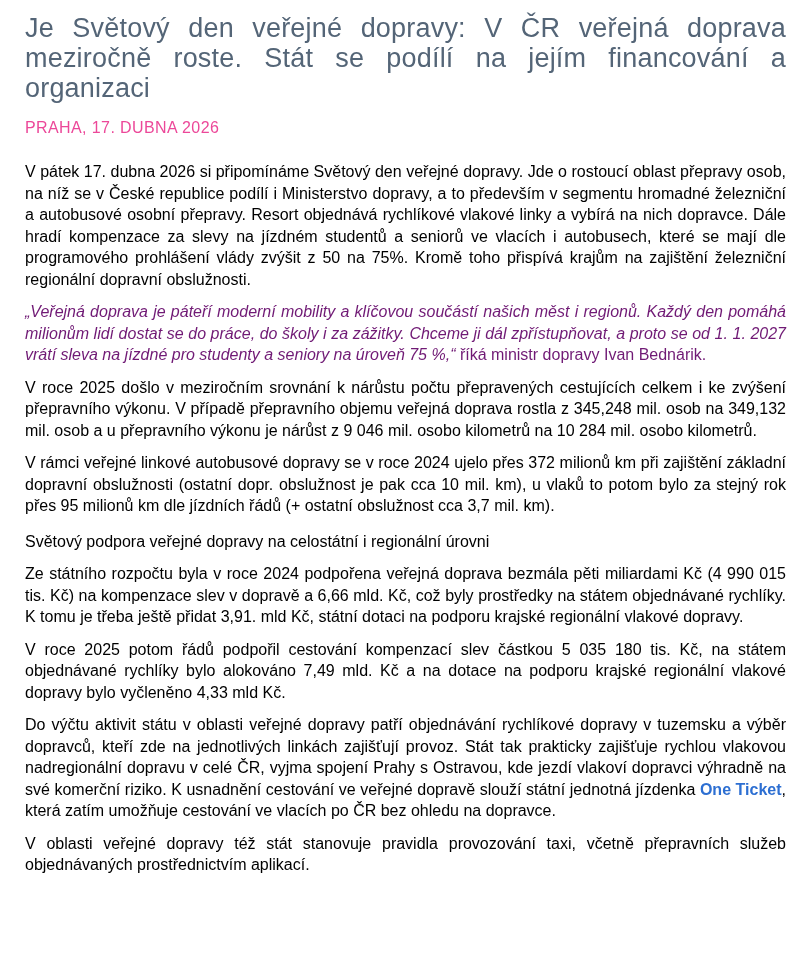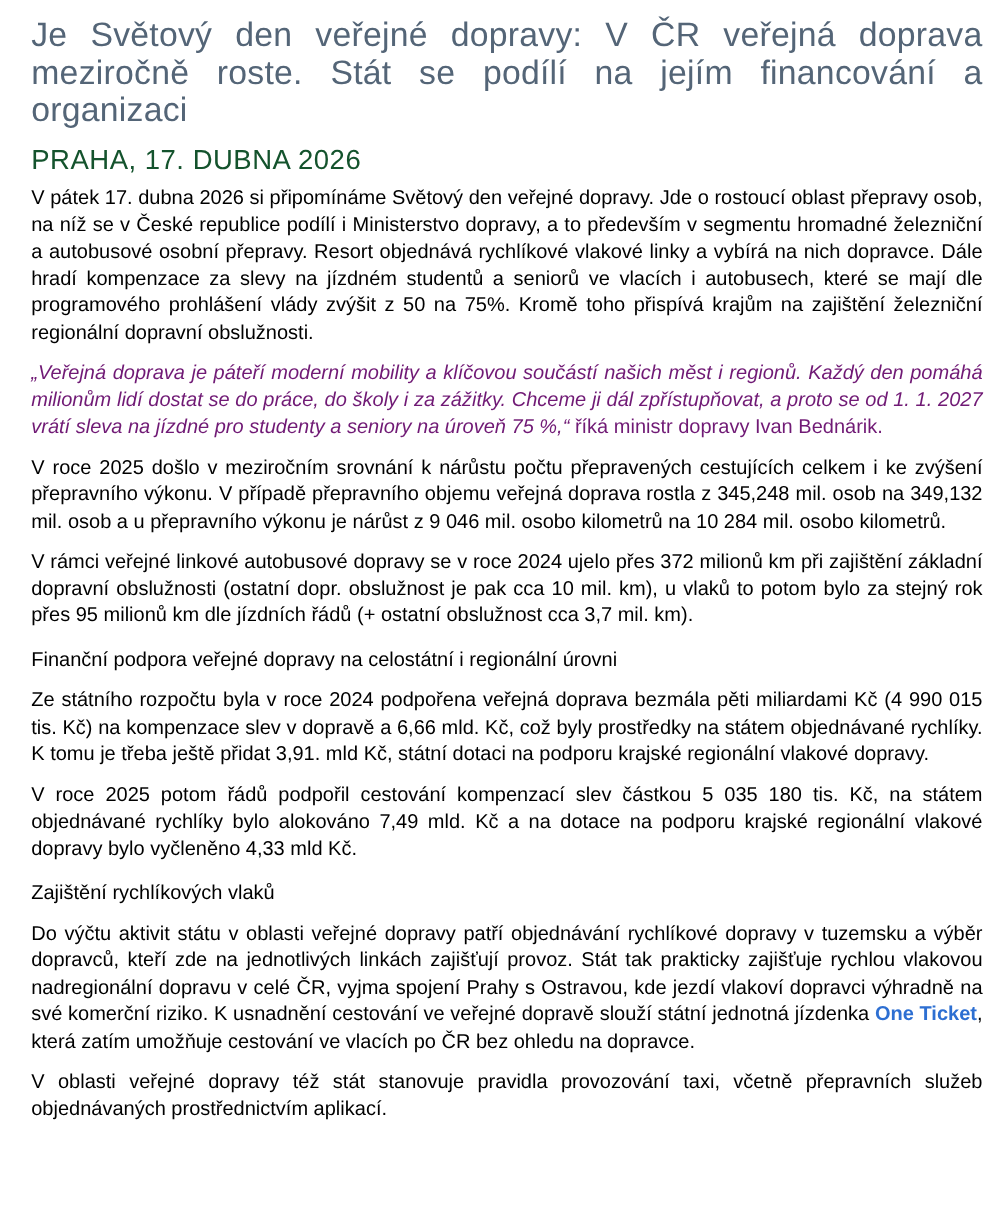--- a/index.html
+++ b/index.html
@@ -12,23 +12,23 @@
   .page { padding: 13px 14px 0 25px; width: 761px; }
 
   h1.article-title {
     margin: 0 0 15px 0;
     font-size: 27px; line-height: 30px; font-weight: normal;
     color: #546577;
     text-align: justify;
     letter-spacing: 0.2px;
   }
   .dateline {
-    margin: 0 0 10px 0;
-    font-size: 22px; line-height: 20px;
-    color: #14532d;
+    margin: 0 0 23px 0;
+    font-size: 16px; line-height: 20px;
+    color: #ec4899;
     letter-spacing: 0.4px;
   }
 
   .article-body p {
     margin: 0 0 11px 0;
     font-size: 16px; line-height: 21.5px;
     text-align: justify;
     color: #000000;
     hyphens: none;
   }
@@ -46,20 +46,19 @@
 <div class="page">
   <h1 class="article-title">Je Světový den veřejné dopravy: V ČR veřejná doprava meziročně roste. Stát se podílí na jejím financování a organizaci</h1>
 
   <div class="dateline">PRAHA, 17. DUBNA 2026</div>
 
   <div class="article-body" id="article-body">
       <p class="lead"><span class="b">V pátek 17. dubna 2026 si připomínáme Světový den veřejné dopravy. Jde o rostoucí oblast přepravy osob, na níž se v České republice podílí i Ministerstvo dopravy, a to především v segmentu hromadné železniční a autobusové osobní přepravy. Resort objednává rychlíkové vlakové linky a vybírá na nich dopravce. Dále hradí kompenzace za slevy na jízdném studentů a seniorů ve vlacích i autobusech, které se mají dle programového prohlášení vlády zvýšit z 50 na 75%. Kromě toho přispívá krajům na zajištění železniční regionální dopravní obslužnosti.</span></p>
       <p class="quote"><span class="i">„Veřejná doprava je páteří moderní mobility a klíčovou součástí našich měst i regionů. Každý den pomáhá milionům lidí dostat se do práce, do školy i za zážitky. Chceme ji dál zpřístupňovat, a proto se od 1. 1. 2027 vrátí sleva na jízdné pro studenty a seniory na úroveň 75 %,“ </span><span>říká ministr dopravy </span><span class="b">Ivan Bednárik</span><span>.</span></p>
       <p class="para"><span>V roce </span><span class="b">2025</span><span> došlo v meziročním srovnání k </span><span class="b">nárůstu počtu přepravených cestujících celkem i ke zvýšení přepravního výkonu</span><span>. V případě přepravního objemu veřejná doprava rostla z 345,248 mil. osob na 349,132 mil. osob a u přepravního výkonu je nárůst z 9 046 mil. osobo kilometrů na 10 284 mil. osobo kilometrů.</span></p>
       <p class="para"><span>V rámci veřejné linkové </span><span class="b">autobusové dopravy</span><span> se v roce 2024 ujelo přes </span><span class="b">372 milionů km</span><span> při zajištění základní dopravní obslužnosti (ostatní dopr. obslužnost je pak cca 10 mil. km), u vlaků to potom bylo za stejný rok přes </span><span class="b">95 milionů km dle jízdních řádů</span><span> (+ ostatní obslužnost cca 3,7 mil. km).</span></p>
-      <p class="heading"><span class="b">Finanční podpora veřejné dopravy na celostátní i regionální úrovni</span></p>
+      <p class="heading"><span class="b">Světový podpora veřejné dopravy na celostátní i regionální úrovni</span></p>
       <p class="para"><span>Ze státního rozpočtu byla v roce </span><span class="b">2024 podpořena veřejná doprava bezmála pěti miliardami Kč</span><span> (4 990 015 tis. Kč) na </span><span class="b">kompenzace slev</span><span> v dopravě </span><span class="b">a 6,66 mld. Kč</span><span>, což byly prostředky na státem objednávané rychlíky. K tomu je třeba ještě přidat </span><span class="b">3,91. mld Kč, státní dotaci na podporu krajské regionální vlakové dopravy</span><span>.</span></p>
       <p class="para"><span>V roce </span><span class="b">2025</span><span> potom řádů podpořil cestování </span><span class="b">kompenzací slev částkou 5 035 180</span><span> tis. Kč, na státem objednávané rychlíky bylo alokováno </span><span class="b">7,49 mld. Kč a na dotace na podporu krajské regionální vlakové dopravy</span><span> bylo vyčleněno </span><span class="b">4,33 mld Kč.</span></p>
-      <p class="heading"><span class="b">Zajištění rychlíkových vlaků</span></p>
       <p class="para"><span>Do výčtu aktivit státu v oblasti veřejné dopravy patří </span><span class="b">objednávání rychlíkové dopravy</span><span> v tuzemsku a výběr dopravců, kteří zde na jednotlivých linkách zajišťují provoz. Stát tak prakticky zajišťuje rychlou vlakovou nadregionální dopravu v celé ČR, vyjma spojení Prahy s Ostravou, kde jezdí vlakoví dopravci výhradně na své komerční riziko. K usnadnění cestování ve veřejné dopravě slouží státní </span><span class="b">jednotná jízdenka </span><span class="link">One Ticket</span><span>, která zatím umožňuje cestování ve vlacích po ČR bez ohledu na dopravce.</span></p>
       <p class="para"><span>V oblasti veřejné dopravy též stát stanovuje pravidla provozování taxi, včetně přepravních služeb objednávaných prostřednictvím aplikací.</span></p>
     </div>
 </div>
 
 </body></html>

